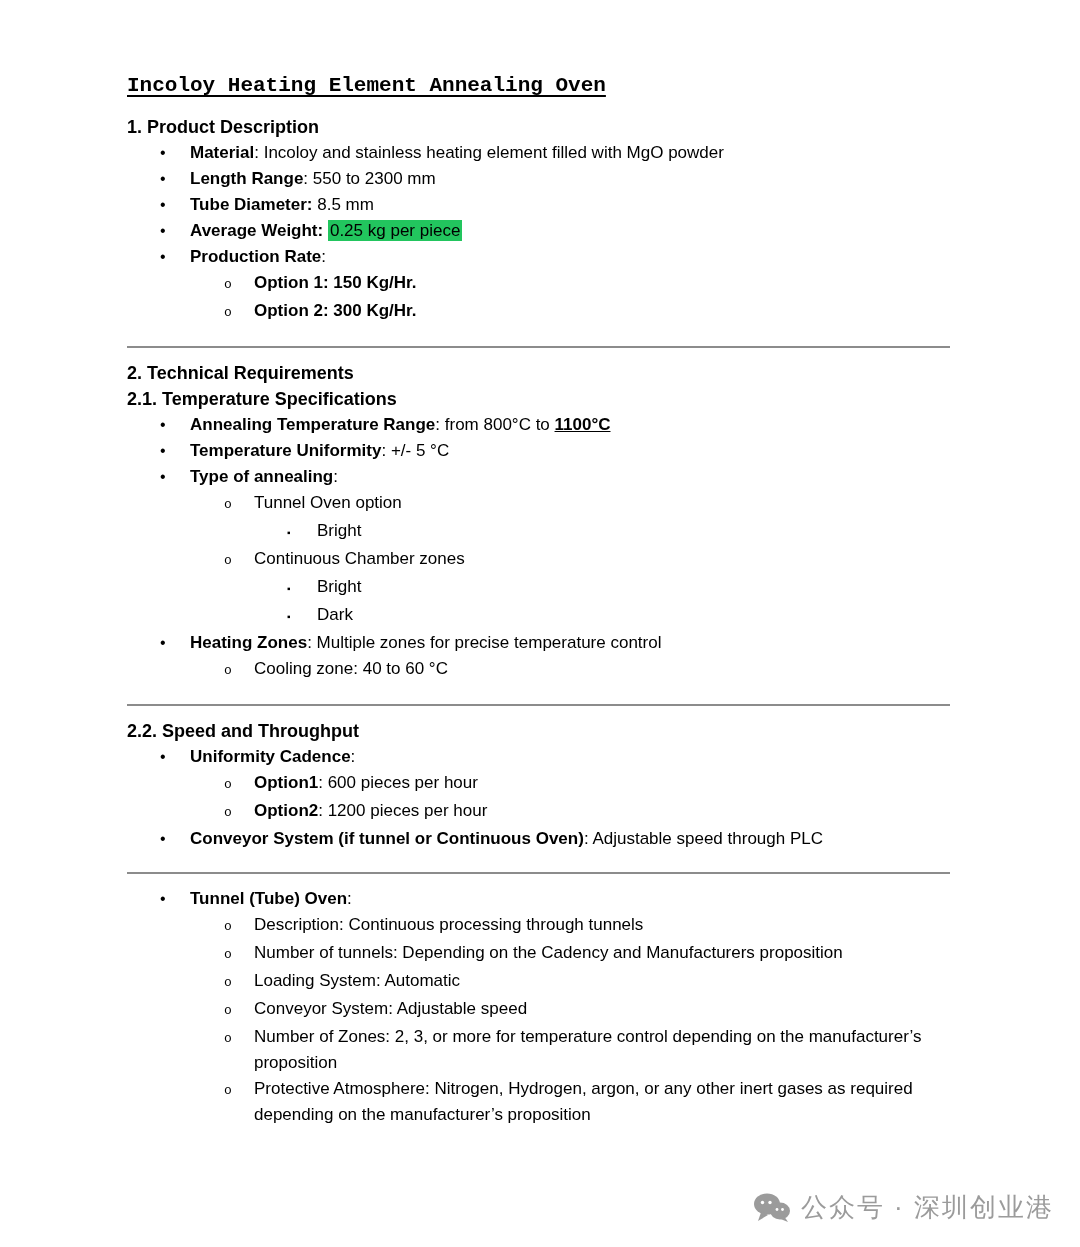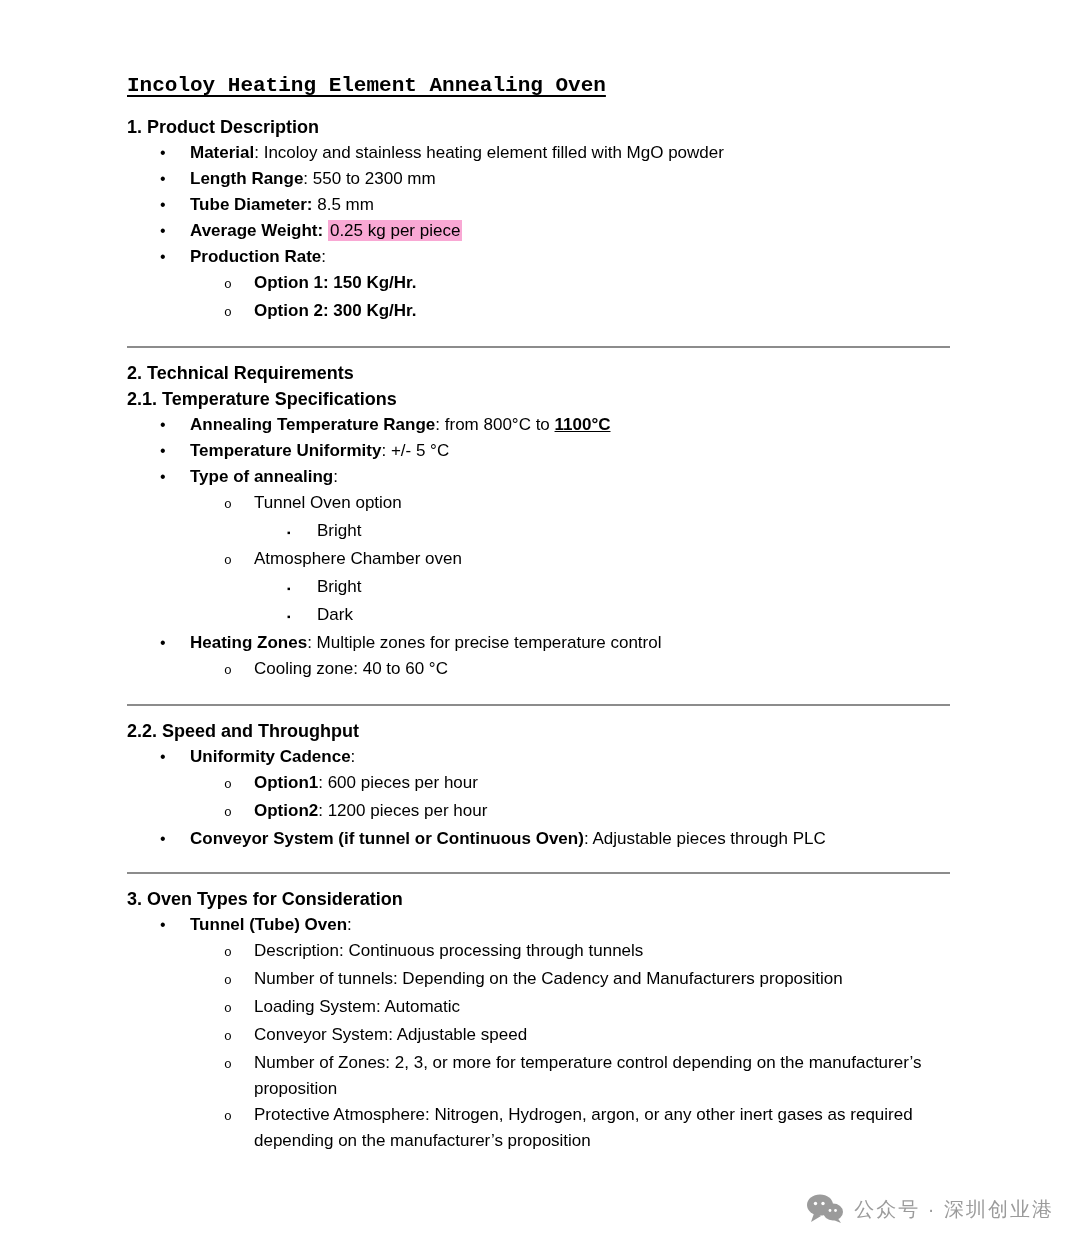--- a/index.html
+++ b/index.html
@@ -41,34 +41,34 @@
   .bullet {
     flex: 0 0 30px;
     color: #000;
   }
   .bullet.b1 { font-size: 16px; }
   .bullet.b2 { font-size: 13px; font-family: "Liberation Mono", monospace; }
   .bullet.b3 { font-size: 10px; }
   .li-text { flex: 1 1 auto; min-width: 0; }
   .b { font-weight: bold; }
   .u { text-decoration: underline; }
-  .hl { background: #f9a8d4; padding: 1px 2px; }
+  .hl { background: #22c55e; padding: 1px 2px; }
   .doc-hr {
     border-top: 2px solid #8c8c8c;
     margin: 20px 0 12px 0;
   }
   .watermark {
     position: absolute;
     right: 26px;
     bottom: 22px;
     display: flex;
     align-items: center;
     gap: 10px;
     color: #9b9b9b;
-    font-size: 20px;
+    font-size: 26px;
     letter-spacing: 2px;
   }
   .wm-icon { display: inline-flex; align-items: center; }
 </style>
 </head>
 <body>
 
 <div class="page">
   <h1 class="doc-title">Incoloy Heating Element Annealing Oven</h1>
   <div id="doc-blocks">
@@ -119,21 +119,21 @@
       <div class="li level2">
         <span class="bullet b2">o</span>
         <span class="li-text"><span>Tunnel Oven option</span></span>
       </div>
       <div class="li level3">
         <span class="bullet b3">▪</span>
         <span class="li-text"><span>Bright</span></span>
       </div>
       <div class="li level2">
         <span class="bullet b2">o</span>
-        <span class="li-text"><span>Atmosphere Chamber oven</span></span>
+        <span class="li-text"><span>Continuous Chamber zones</span></span>
       </div>
       <div class="li level3">
         <span class="bullet b3">▪</span>
         <span class="li-text"><span>Bright</span></span>
       </div>
       <div class="li level3">
         <span class="bullet b3">▪</span>
         <span class="li-text"><span>Dark</span></span>
       </div>
       <div class="li level1">
@@ -153,24 +153,23 @@
       <div class="li level2">
         <span class="bullet b2">o</span>
         <span class="li-text"><span class="b">Option1</span><span>: 600 pieces per hour</span></span>
       </div>
       <div class="li level2">
         <span class="bullet b2">o</span>
         <span class="li-text"><span class="b">Option2</span><span>:  1200 pieces per hour</span></span>
       </div>
       <div class="li level1">
         <span class="bullet b1">•</span>
-        <span class="li-text"><span class="b">Conveyor System (if tunnel or Continuous Oven)</span><span>: Adjustable pieces through PLC</span></span>
+        <span class="li-text"><span class="b">Conveyor System (if tunnel or Continuous Oven)</span><span>: Adjustable speed through PLC</span></span>
       </div>
       <div class="doc-hr"></div>
-      <div class="doc-heading">3. Oven Types for Consideration</div>
       <div class="li level1">
         <span class="bullet b1">•</span>
         <span class="li-text"><span class="b">Tunnel (Tube) Oven</span><span>:</span></span>
       </div>
       <div class="li level2">
         <span class="bullet b2">o</span>
         <span class="li-text"><span>Description: Continuous processing through tunnels</span></span>
       </div>
       <div class="li level2">
         <span class="bullet b2">o</span>

